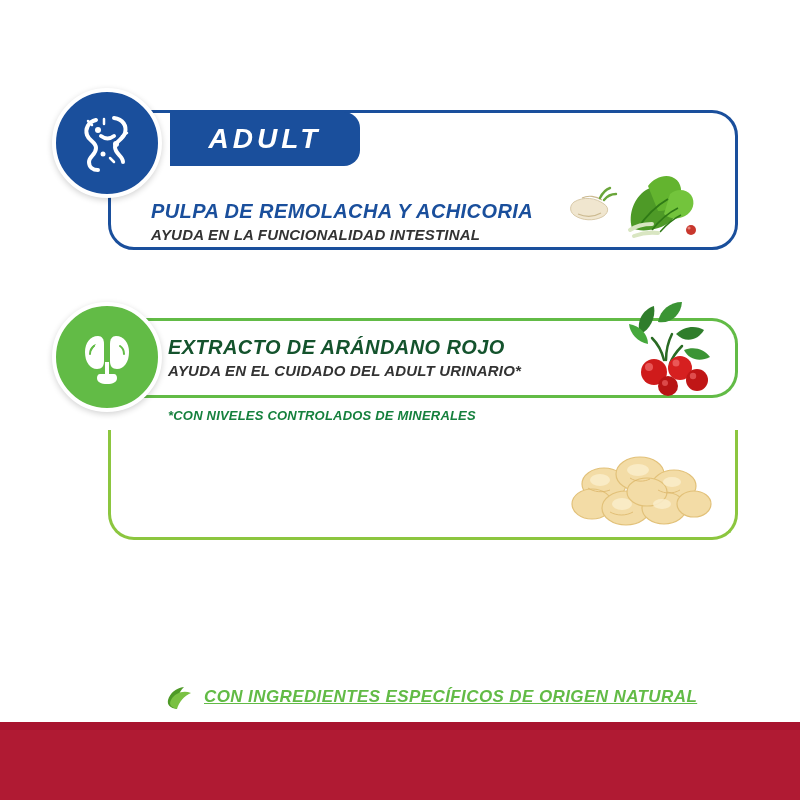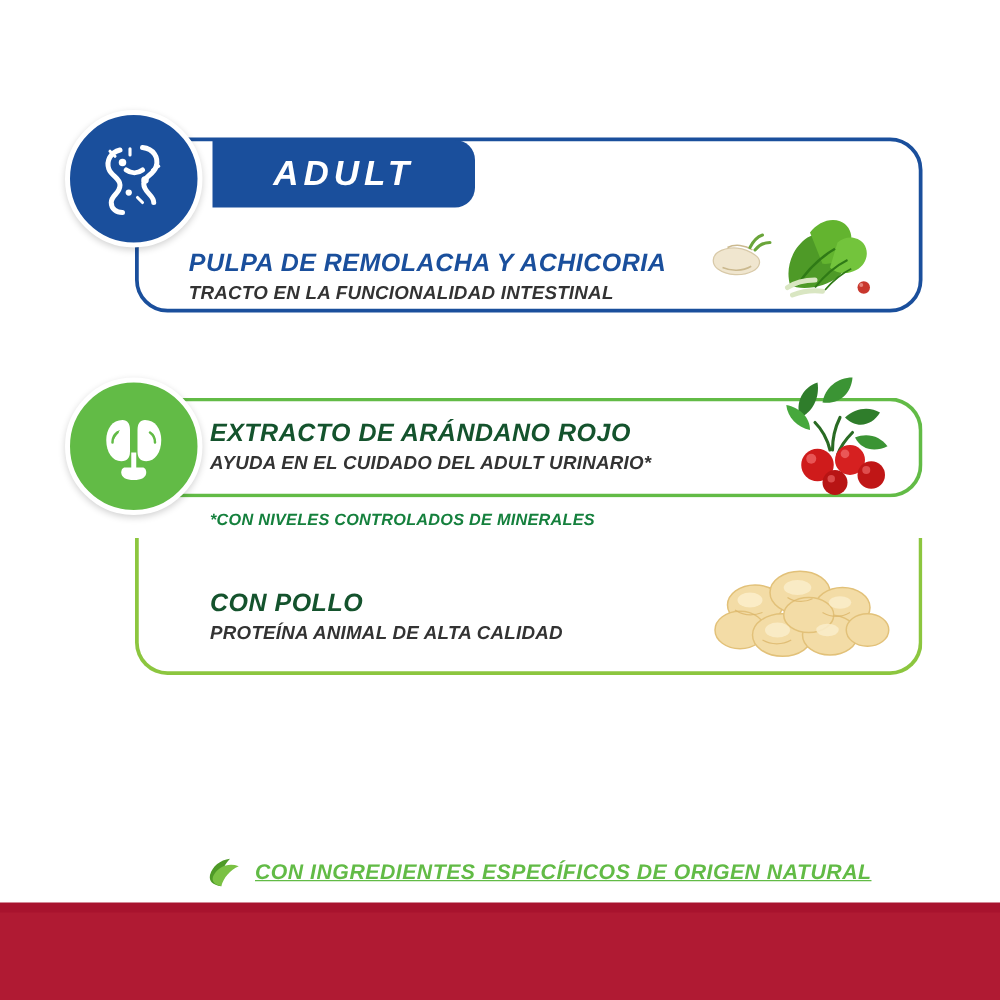--- a/index.html
+++ b/index.html
@@ -29,21 +29,21 @@
     width: 630px;
     height: 140px;
     border: 3px solid #1a4f9c;
     border-radius: 26px;
     background: #ffffff;
   }
   .banner {
     position: absolute;
     left: 170px;
     top: 112px;
-    width: 210px;
+    width: 190px;
     height: 54px;
     background: #1a4f9c;
     border-top-right-radius: 16px;
     border-bottom-right-radius: 16px;
     color: #ffffff;
     font-size: 28px;
     font-weight: bold;
     font-style: italic;
     letter-spacing: 4px;
     display: flex;
@@ -193,21 +193,21 @@
         <circle cx="33" cy="48" r="2.5"></circle>
       </g>
       <g stroke="#ffffff" stroke-width="2.5" stroke-linecap="round">
         <path d="M22 19l-4-4M34 18l0-5M52 30l5-3M40 52l4 4"></path>
       </g>
     </svg>
   </div>
 
   <div class="txt-block" style="left:151px; top:200px;">
     <p class="title title-blue">PULPA DE REMOLACHA Y ACHICORIA</p>
-    <p class="subtitle">TRACTO EN LA FUNCIONALIDAD INTESTINAL</p>
+    <p class="subtitle">AYUDA EN LA FUNCIONALIDAD INTESTINAL</p>
   </div>
 
   <div class="img" style="left:560px; top:168px; width:160px; height:78px;">
     <svg width="160" height="78" viewBox="0 0 160 78" aria-hidden="true">
 
       <g>
         <path d="M14 34c10-6 22-4 30 2 6 4 4 10-2 13-8 4-20 4-28-2-5-4-4-10 0-13z" fill="#f0e6cf" stroke="#d8c9a8" stroke-width="1"></path>
         <path d="M22 30c6-3 14-2 20 2" stroke="#cbb98f" stroke-width="1.2" fill="none"></path>
         <path d="M18 46c7 3 16 3 23-1" stroke="#cbb98f" stroke-width="1.2" fill="none"></path>
         <path d="M40 30c3-6 7-9 10-10M44 32c4-5 9-6 12-6" stroke="#6aa53a" stroke-width="2.4" fill="none" stroke-linecap="round"></path>
@@ -284,24 +284,20 @@
         <circle cx="88" cy="86" r="10" fill="#b81414"></circle>
         <circle cx="85" cy="83" r="3" fill="#ea6060" opacity="0.7"></circle>
       </g>
     </svg>
   </div>
 
   <div class="note">*CON NIVELES CONTROLADOS DE MINERALES</div>
 
   <div class="card card-green2"></div>
 
-  <div class="txt-block" style="left:168px; top:472px;">
-    <p class="title title-green">CON POLLO</p>
-    <p class="subtitle">PROTEÍNA ANIMAL DE ALTA CALIDAD</p>
-  </div>
 
   <div class="img" style="left:552px; top:438px; width:170px; height:100px;">
     <svg width="170" height="100" viewBox="0 0 170 100" aria-hidden="true">
       <g fill="#f3dca6" stroke="#e2c179" stroke-width="1.2">
         <ellipse cx="52" cy="46" rx="22" ry="16"></ellipse>
         <ellipse cx="88" cy="36" rx="24" ry="17"></ellipse>
         <ellipse cx="122" cy="48" rx="22" ry="16"></ellipse>
         <ellipse cx="40" cy="66" rx="20" ry="15"></ellipse>
         <ellipse cx="74" cy="70" rx="24" ry="17"></ellipse>
         <ellipse cx="112" cy="70" rx="22" ry="16"></ellipse>

